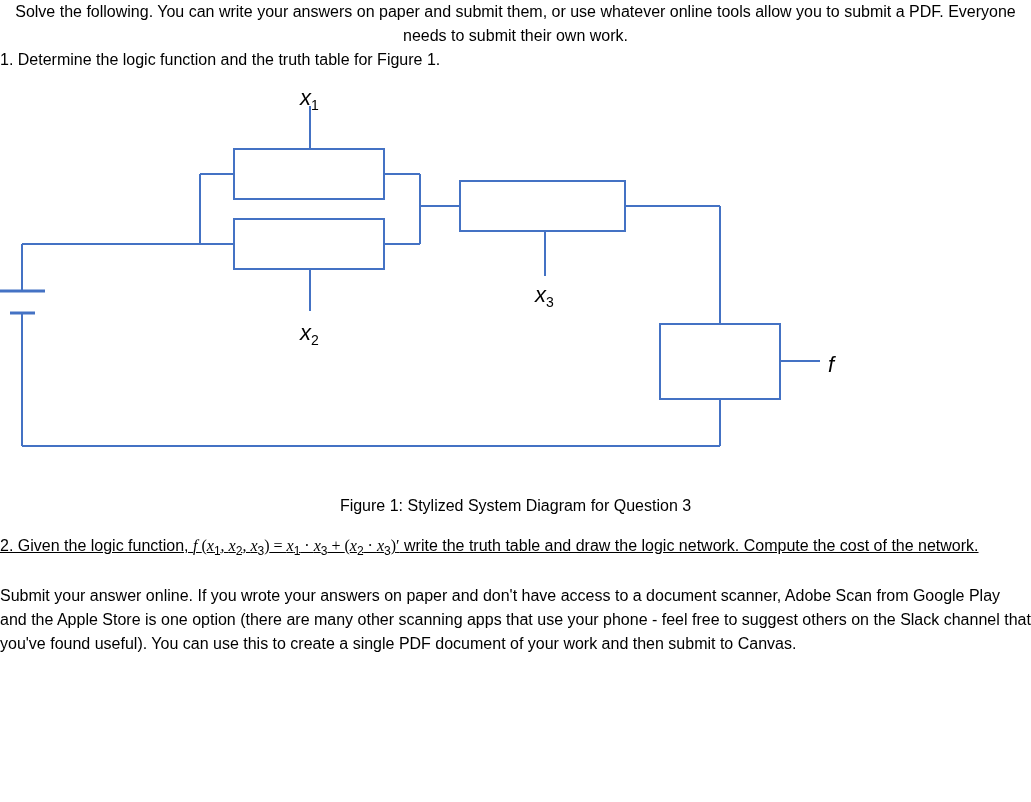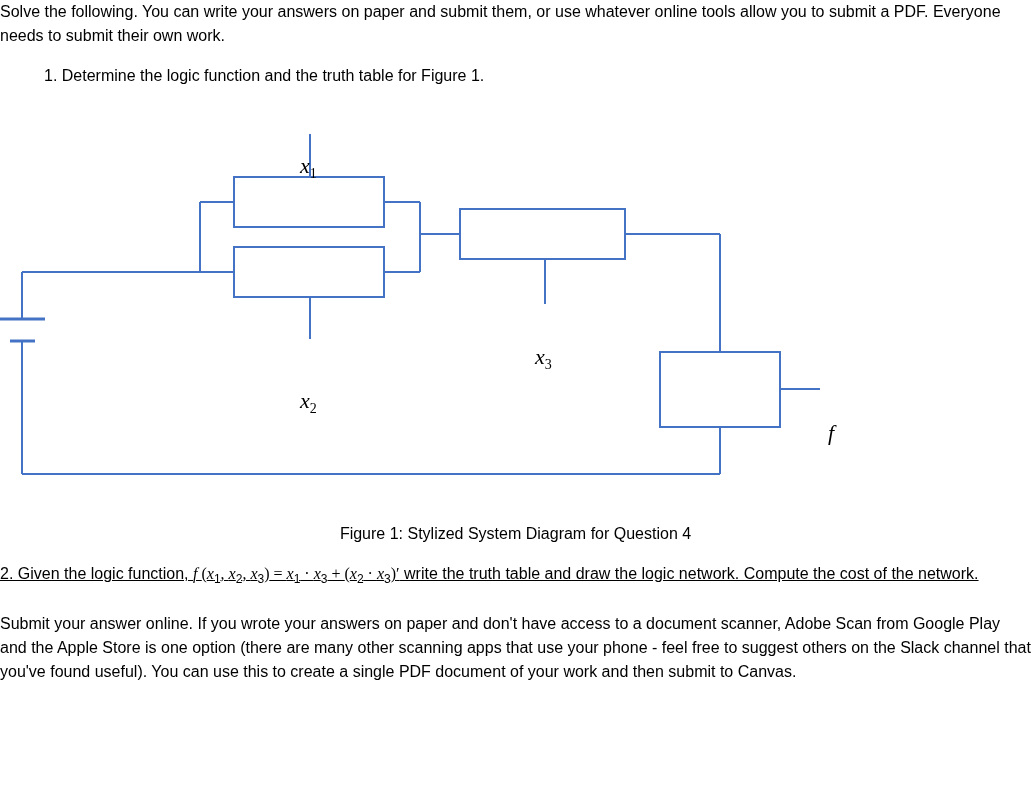--- a/index.html
+++ b/index.html
@@ -6,38 +6,37 @@
     body {
       font-family: 'Segoe UI', Arial, sans-serif;
       font-size: 16px;
       color: #000;
       background: #fff;
       width: 1031px;
       height: 802px;
       padding: 0;
       line-height: 1.5;
     }
-    .intro { margin-bottom: 16px; }
-    .q1 { margin-bottom: 16px; padding-left: 44px; }
+    .intro { margin-bottom: 0; text-align: center; }
+    .q1 { margin-bottom: 4px; }
     .figure-container {
       position: relative;
       width: 1031px;
       height: 410px;
     }
     .figure-container svg {
       position: absolute;
       top: 0;
       left: 0;
     }
     .fig-label {
       position: absolute;
-      font-family: Liberation Serif, serif;
+      font-family: Liberation Sans, sans-serif;
       font-style: italic;
       font-size: 22px;
-      margin-top: 40px;
     }
     .fig-label .sub {
       font-size: 14px;
       vertical-align: sub;
     }
     .caption {
       text-align: center;
       margin-top: 8px;
       margin-bottom: 16px;
     }
@@ -94,23 +93,23 @@
 
       <line x1="780" y1="285" x2="820" y2="285"></line>
 
       <line x1="720" y1="323" x2="720" y2="370"></line>
       <line x1="720" y1="370" x2="22" y2="370"></line>
       <line x1="22" y1="370" x2="22" y2="237"></line>
     </g>
   </svg>
   <div class="fig-label" style="left:300px; top:5px;"><span>x</span><span class="sub">1</span></div>
   <div class="fig-label" style="left:300px; top:240px;"><span>x</span><span class="sub">2</span></div>
-  <div class="fig-label" style="left:535px; top:196px;"><span>x</span><span class="sub">3</span></div>
+  <div class="fig-label" style="left:535px; top:202px;"><span>x</span><span class="sub">3</span></div>
   <div class="fig-label" style="left:828px; top:272px;">f</div>
 </div>
 
-<p class="caption">Figure 1: Stylized System Diagram for Question 4</p>
+<p class="caption">Figure 1: Stylized System Diagram for Question 3</p>
 
 <p class="q2">
   <span>2.  Given the logic function, </span><span class="math">f </span><span class="mathn">(</span><span class="math">x</span><span class="sub">1</span><span class="mathn">,  </span><span class="math">x</span><span class="sub">2</span><span class="mathn">,  </span><span class="math">x</span><span class="sub">3</span><span class="mathn">)</span><span class="mathn"> = </span><span class="math">x</span><span class="sub">1</span><span class="mathn"> · </span><span class="math">x</span><span class="sub">3</span><span class="mathn"> + </span><span class="mathn">(</span><span class="math">x</span><span class="sub">2</span><span class="mathn"> · </span><span class="math">x</span><span class="sub">3</span><span class="mathn">)</span><span class="mathn">′</span><span> write the truth table and draw the logic network.  Compute the cost of the network.</span>
 </p>
 
 <p class="footer">Submit your answer online.  If you wrote your answers on paper and don't have access to a document scanner, Adobe Scan from Google Play and the Apple Store is one option (there are many other scanning apps that use your phone - feel free to suggest others on the Slack channel that you've found useful).  You can use this to create a single PDF document of your work and then submit to Canvas.</p>
 
 </body></html>

